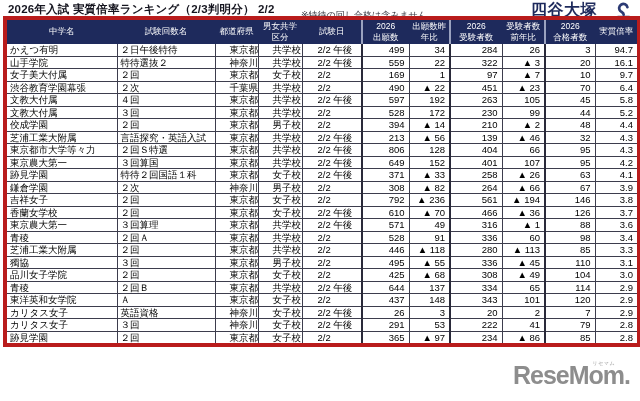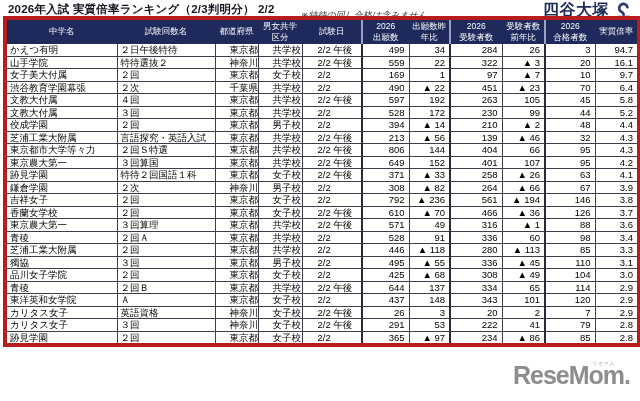--- a/index.html
+++ b/index.html
@@ -8,25 +8,25 @@
     font-family:"Liberation Sans","DejaVu Sans",sans-serif;
     overflow:hidden;
   }
   .title{
     position:absolute;top:2px;left:8px;
     font-size:11.5px;font-weight:bold;color:#15151f;letter-spacing:.2px;
     white-space:nowrap;
   }
   .note{
     position:absolute;top:9px;left:301px;
-    font-size:9px;color:#33333d;white-space:nowrap;font-style:italic;
+    font-size:9px;color:#33333d;white-space:nowrap;
   }
   .brand{
     position:absolute;top:0px;right:8px;
-    display:flex;align-items:center;gap:6px;
+    display:flex;align-items:center;gap:18px;
     color:#1e2a5c;font-weight:bold;font-size:16px;letter-spacing:.5px;
   }
   .brand svg{display:block;}
   table.rank{
     position:absolute;top:16px;left:3px;width:634px;
     border-collapse:collapse;table-layout:fixed;
     border:4px solid #b91c1c;
   }
   thead th{
     background:#1e2a5c;color:#ffffff;
@@ -215,21 +215,21 @@
         <td class="c-num bL2">32</td>
         <td class="c-num">4.3</td>
       </tr>
       <tr>
         <td class="c-name">東京都市大学等々力</td>
         <td class="c-exam">２回Ｓ特選</td>
         <td class="c-pref">東京都</td>
         <td class="c-type">共学校</td>
         <td class="c-date">2/2 午後</td>
         <td class="c-num bL2">806</td>
-        <td class="c-num">144</td>
+        <td class="c-num">128</td>
         <td class="c-num bL2">404</td>
         <td class="c-num">66</td>
         <td class="c-num bL2">95</td>
         <td class="c-num">4.3</td>
       </tr>
       <tr>
         <td class="c-name">東京農大第一</td>
         <td class="c-exam">３回算国</td>
         <td class="c-pref">東京都</td>
         <td class="c-type">共学校</td>

